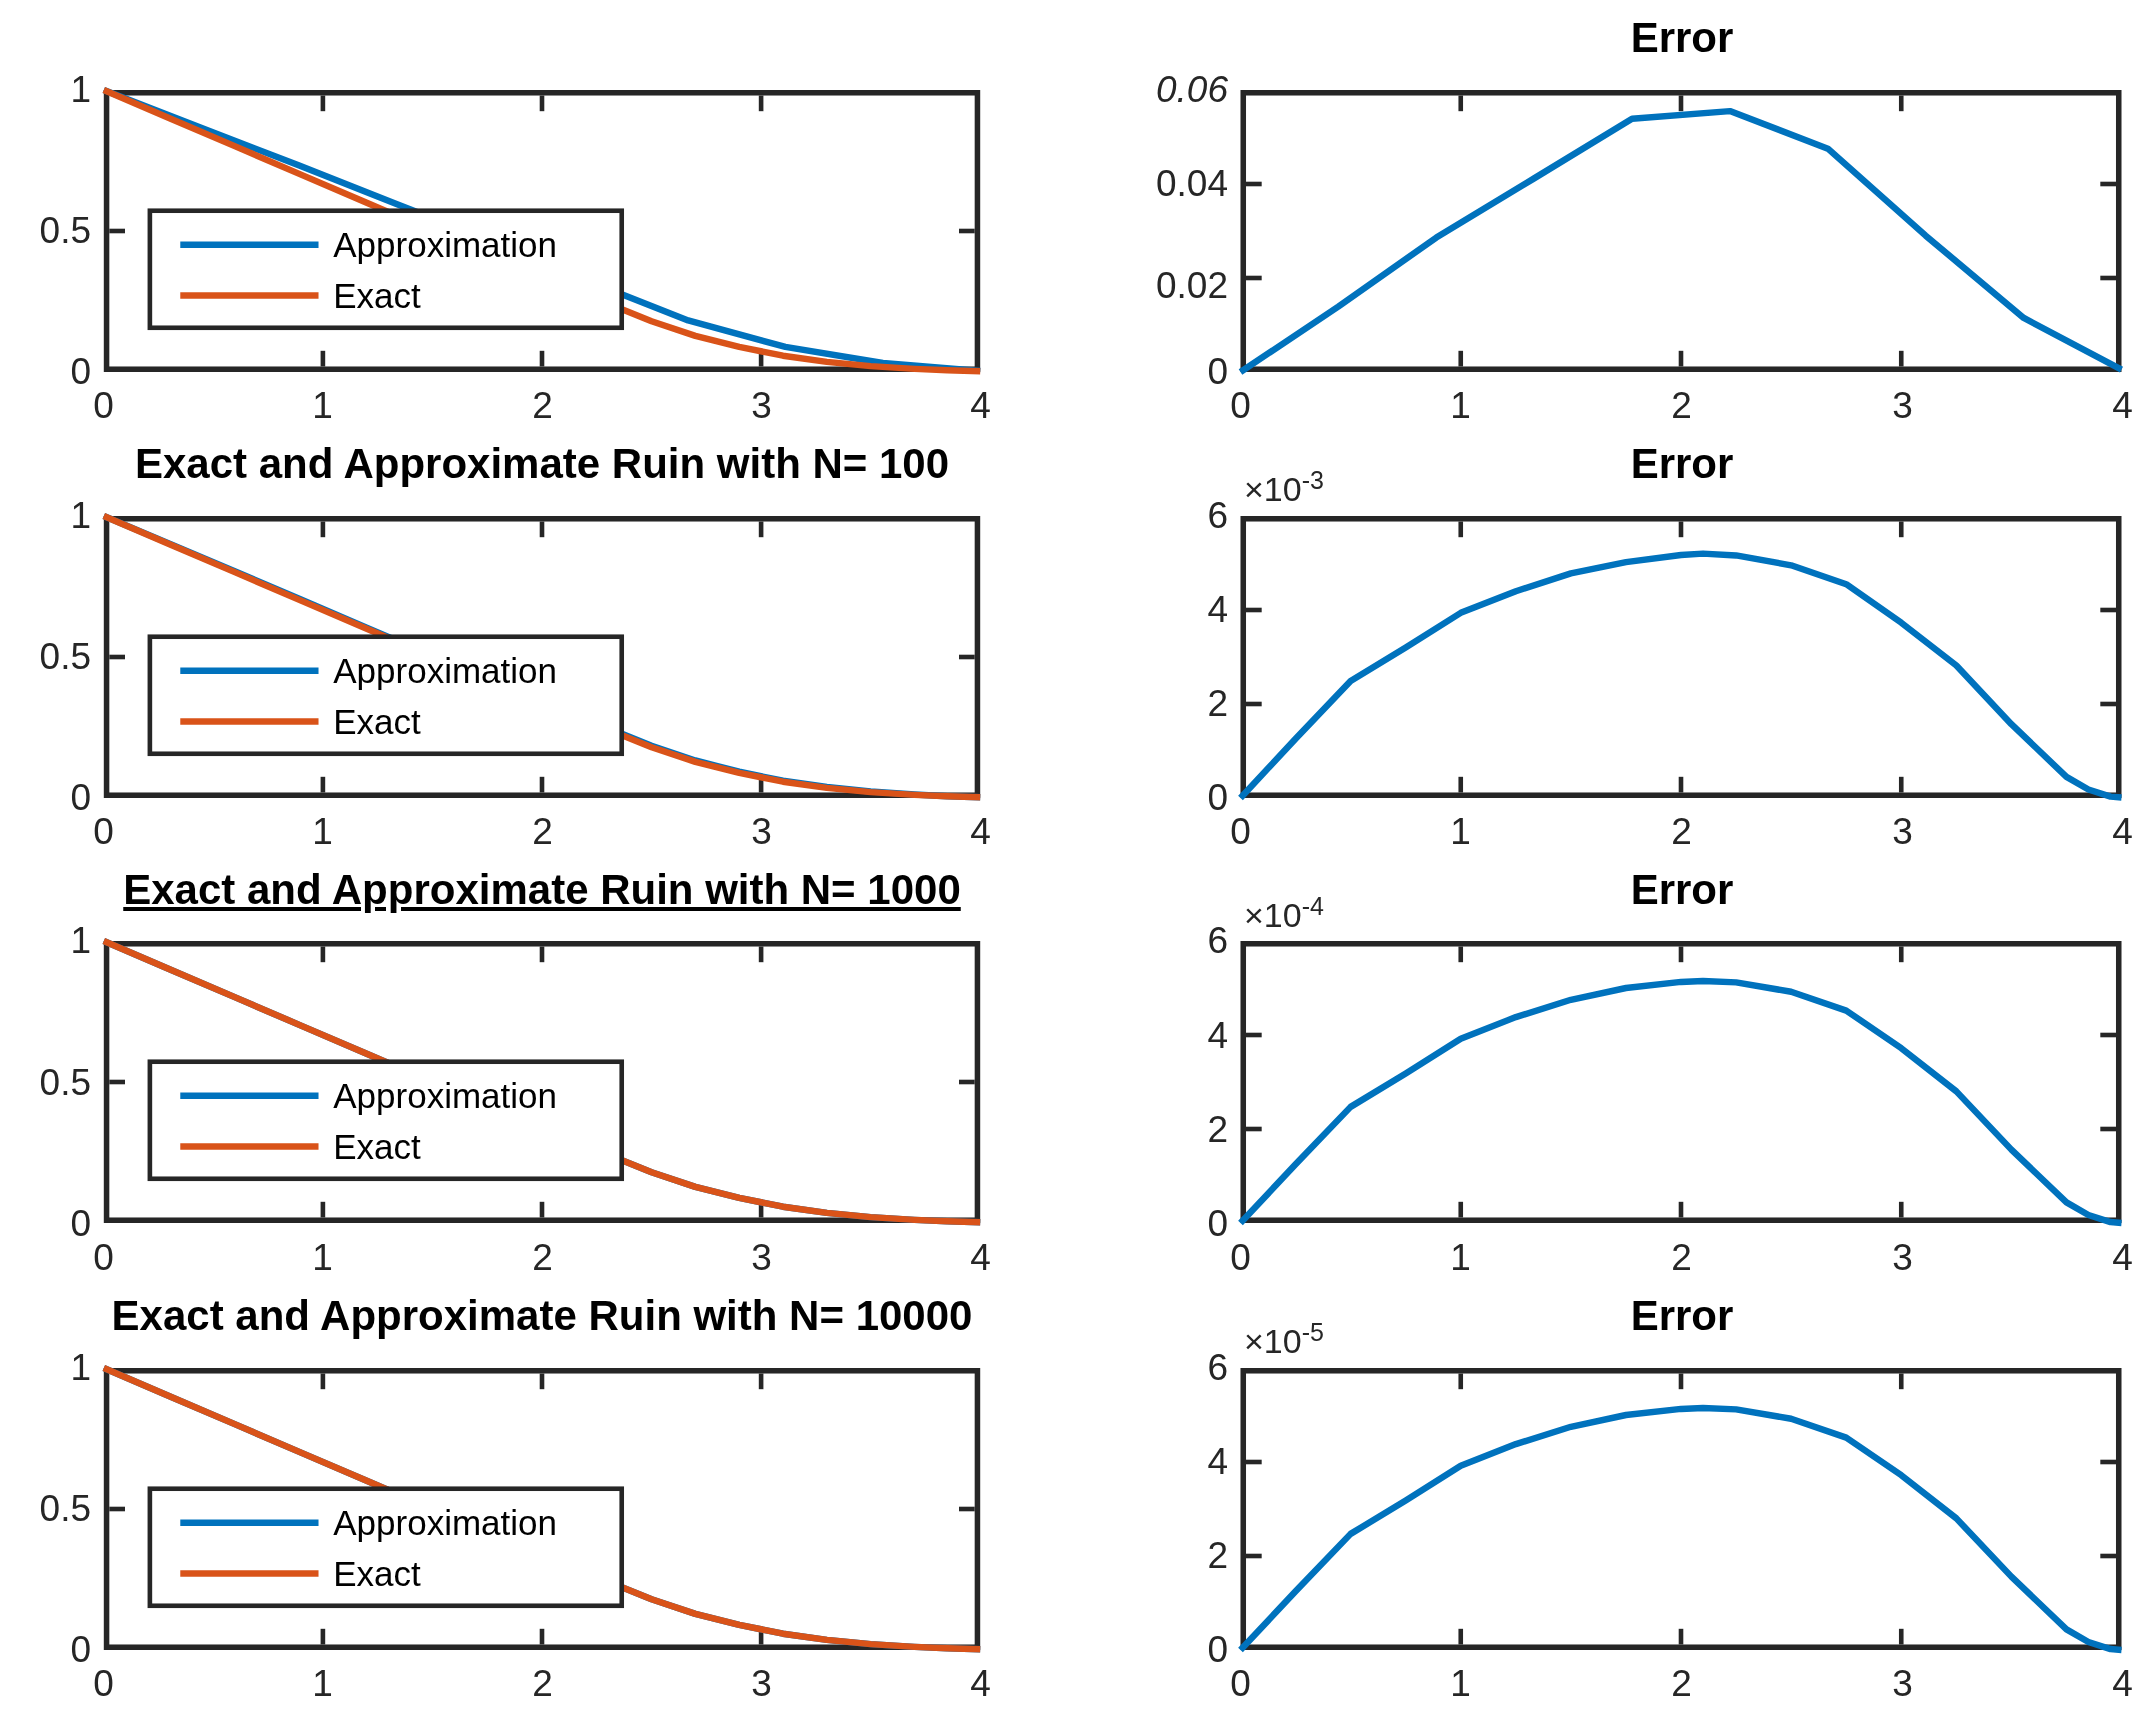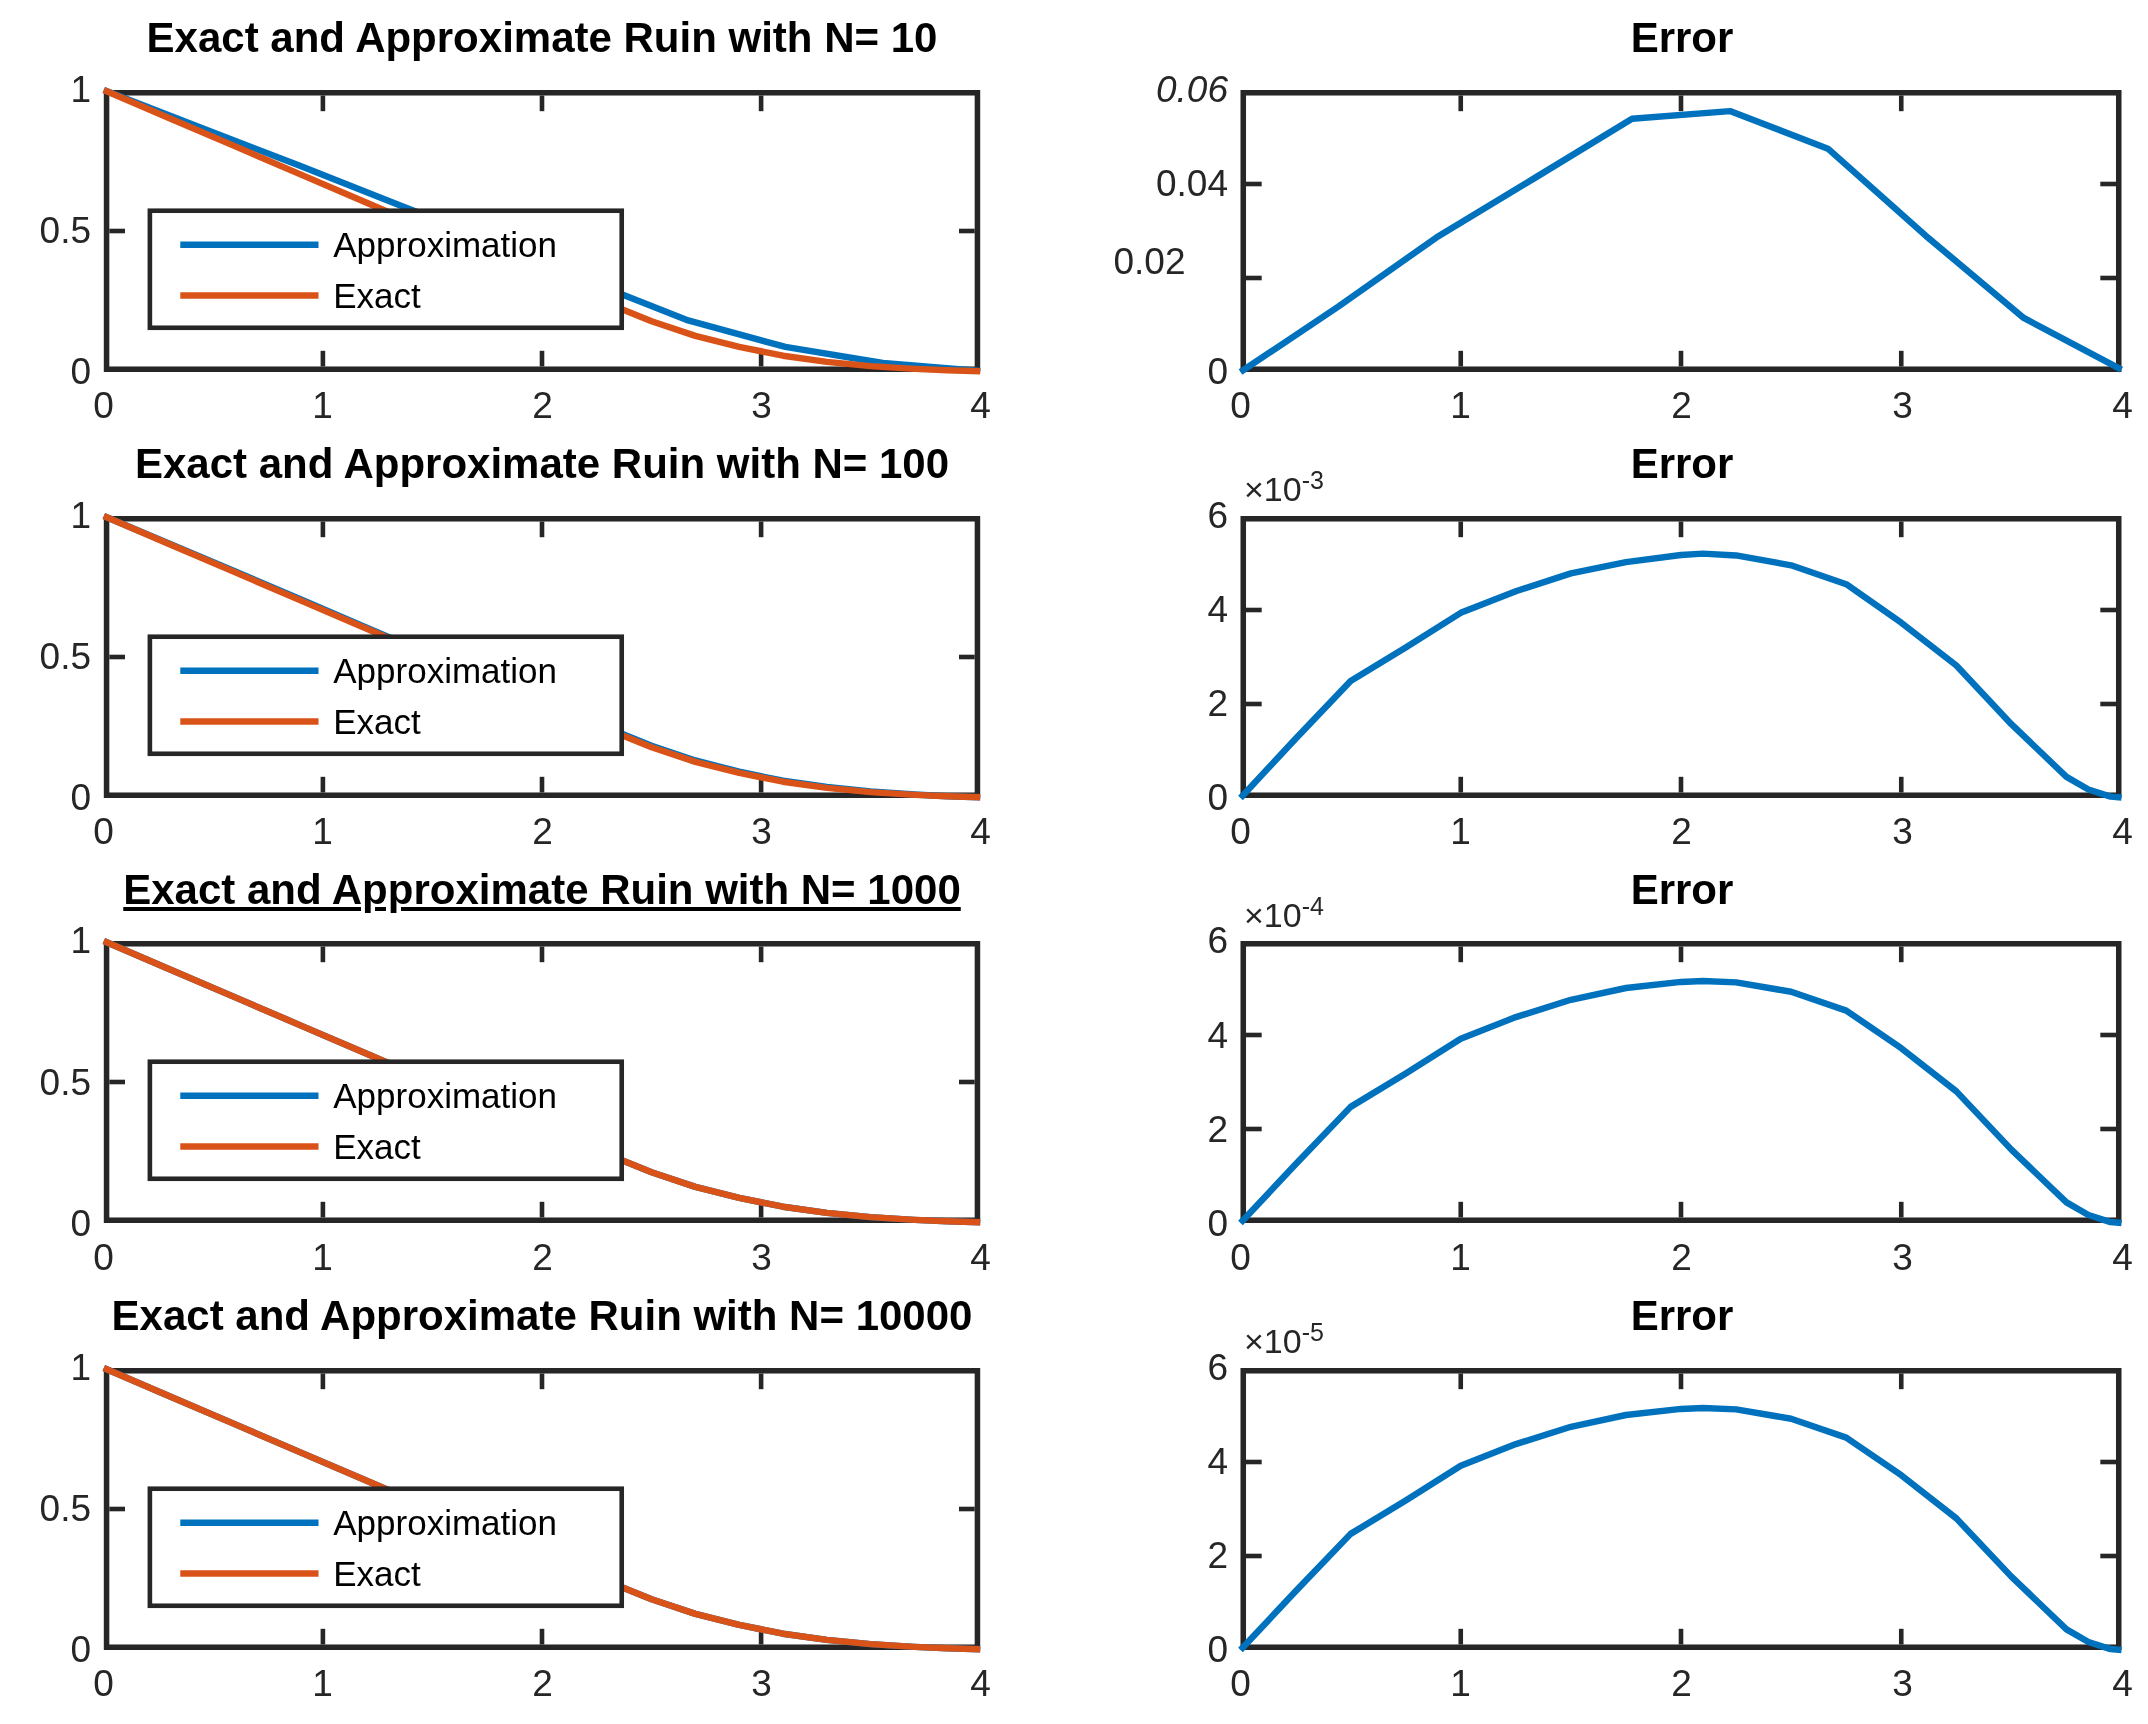--- a/index.html
+++ b/index.html
@@ -14,21 +14,20 @@
                 height:48px;line-height:48px;width:157px;}
   .exponent{position:absolute;font-size:34px;color:#262626;white-space:nowrap;
             height:50px;line-height:50px;}
   .exponent sup{font-size:25px;line-height:0;}
   .legend-text{font-size:38px;fill:#000000;}
 </style>
 </head>
 <body>
 
 <div class="figure" id="fig">
-    <div class="plot-title" style="left: 66px; top: 11px; width: 952px; color: rgb(0, 0, 0);">Exact and Approximate Ruin with N= 10</div>
     <svg class="plot-svg" viewBox="0 0 951 306" width="878" height="282" style="left: 103px; top: 90px;">
       <rect x="3" y="3" width="945" height="300" fill="none" stroke="#262626" stroke-width="6"></rect>
       <line x1="237.75" y1="6" x2="237.75" y2="23" stroke="#262626" stroke-width="5"></line>
       <line x1="237.75" y1="300" x2="237.75" y2="283" stroke="#262626" stroke-width="5"></line>
       <line x1="475.5" y1="6" x2="475.5" y2="23" stroke="#262626" stroke-width="5"></line>
       <line x1="475.5" y1="300" x2="475.5" y2="283" stroke="#262626" stroke-width="5"></line>
       <line x1="713.25" y1="6" x2="713.25" y2="23" stroke="#262626" stroke-width="5"></line>
       <line x1="713.25" y1="300" x2="713.25" y2="283" stroke="#262626" stroke-width="5"></line>
       <line x1="6" y1="153" x2="23" y2="153" stroke="#262626" stroke-width="5"></line>
       <line x1="945" y1="153" x2="928" y2="153" stroke="#262626" stroke-width="5"></line>
@@ -64,21 +63,21 @@
       <line x1="6" y1="101.99999999999997" x2="23" y2="101.99999999999997" stroke="#262626" stroke-width="5"></line>
       <line x1="950" y1="101.99999999999997" x2="933" y2="101.99999999999997" stroke="#262626" stroke-width="5"></line>
       <polyline points="0.0,306.0 106.1,235.1 212.5,160.1 318.6,95.9 424.9,31.1 531.1,22.9 637.4,63.7 743.5,158.1 849.9,247.3 956.0,303.4" fill="none" stroke="#0072BD" stroke-width="7" stroke-linejoin="round"></polyline>
     </svg>
     <div class="tick-label-x" style="left: 1176px; top: 383px;">0</div>
     <div class="tick-label-x" style="left: 1396px; top: 383px;">1</div>
     <div class="tick-label-x" style="left: 1617px; top: 383px;">2</div>
     <div class="tick-label-x" style="left: 1838px; top: 383px;">3</div>
     <div class="tick-label-x" style="left: 2058px; top: 383px;">4</div>
     <div class="tick-label-y" style="left: 1071px; top: 348px;">0</div>
-    <div class="tick-label-y" style="left: 1071px; top: 238px; text-align: center;">0.02</div>
+    <div class="tick-label-y" style="left: 1071px; top: 262px;">0.02</div>
     <div class="tick-label-y" style="left: 1071px; top: 160px;">0.04</div>
     <div class="tick-label-y" style="left: 1071px; top: 66px; font-style: italic;">0.06</div>
     <div class="plot-title" style="left: 66px; top: 437px; width: 952px; color: rgb(0, 0, 0);">Exact and Approximate Ruin with N= 100</div>
     <svg class="plot-svg" viewBox="0 0 951 306" width="878" height="282" style="left: 103px; top: 516px;">
       <rect x="3" y="3" width="945" height="300" fill="none" stroke="#262626" stroke-width="6"></rect>
       <line x1="237.75" y1="6" x2="237.75" y2="23" stroke="#262626" stroke-width="5"></line>
       <line x1="237.75" y1="300" x2="237.75" y2="283" stroke="#262626" stroke-width="5"></line>
       <line x1="475.5" y1="6" x2="475.5" y2="23" stroke="#262626" stroke-width="5"></line>
       <line x1="475.5" y1="300" x2="475.5" y2="283" stroke="#262626" stroke-width="5"></line>
       <line x1="713.25" y1="6" x2="713.25" y2="23" stroke="#262626" stroke-width="5"></line>

